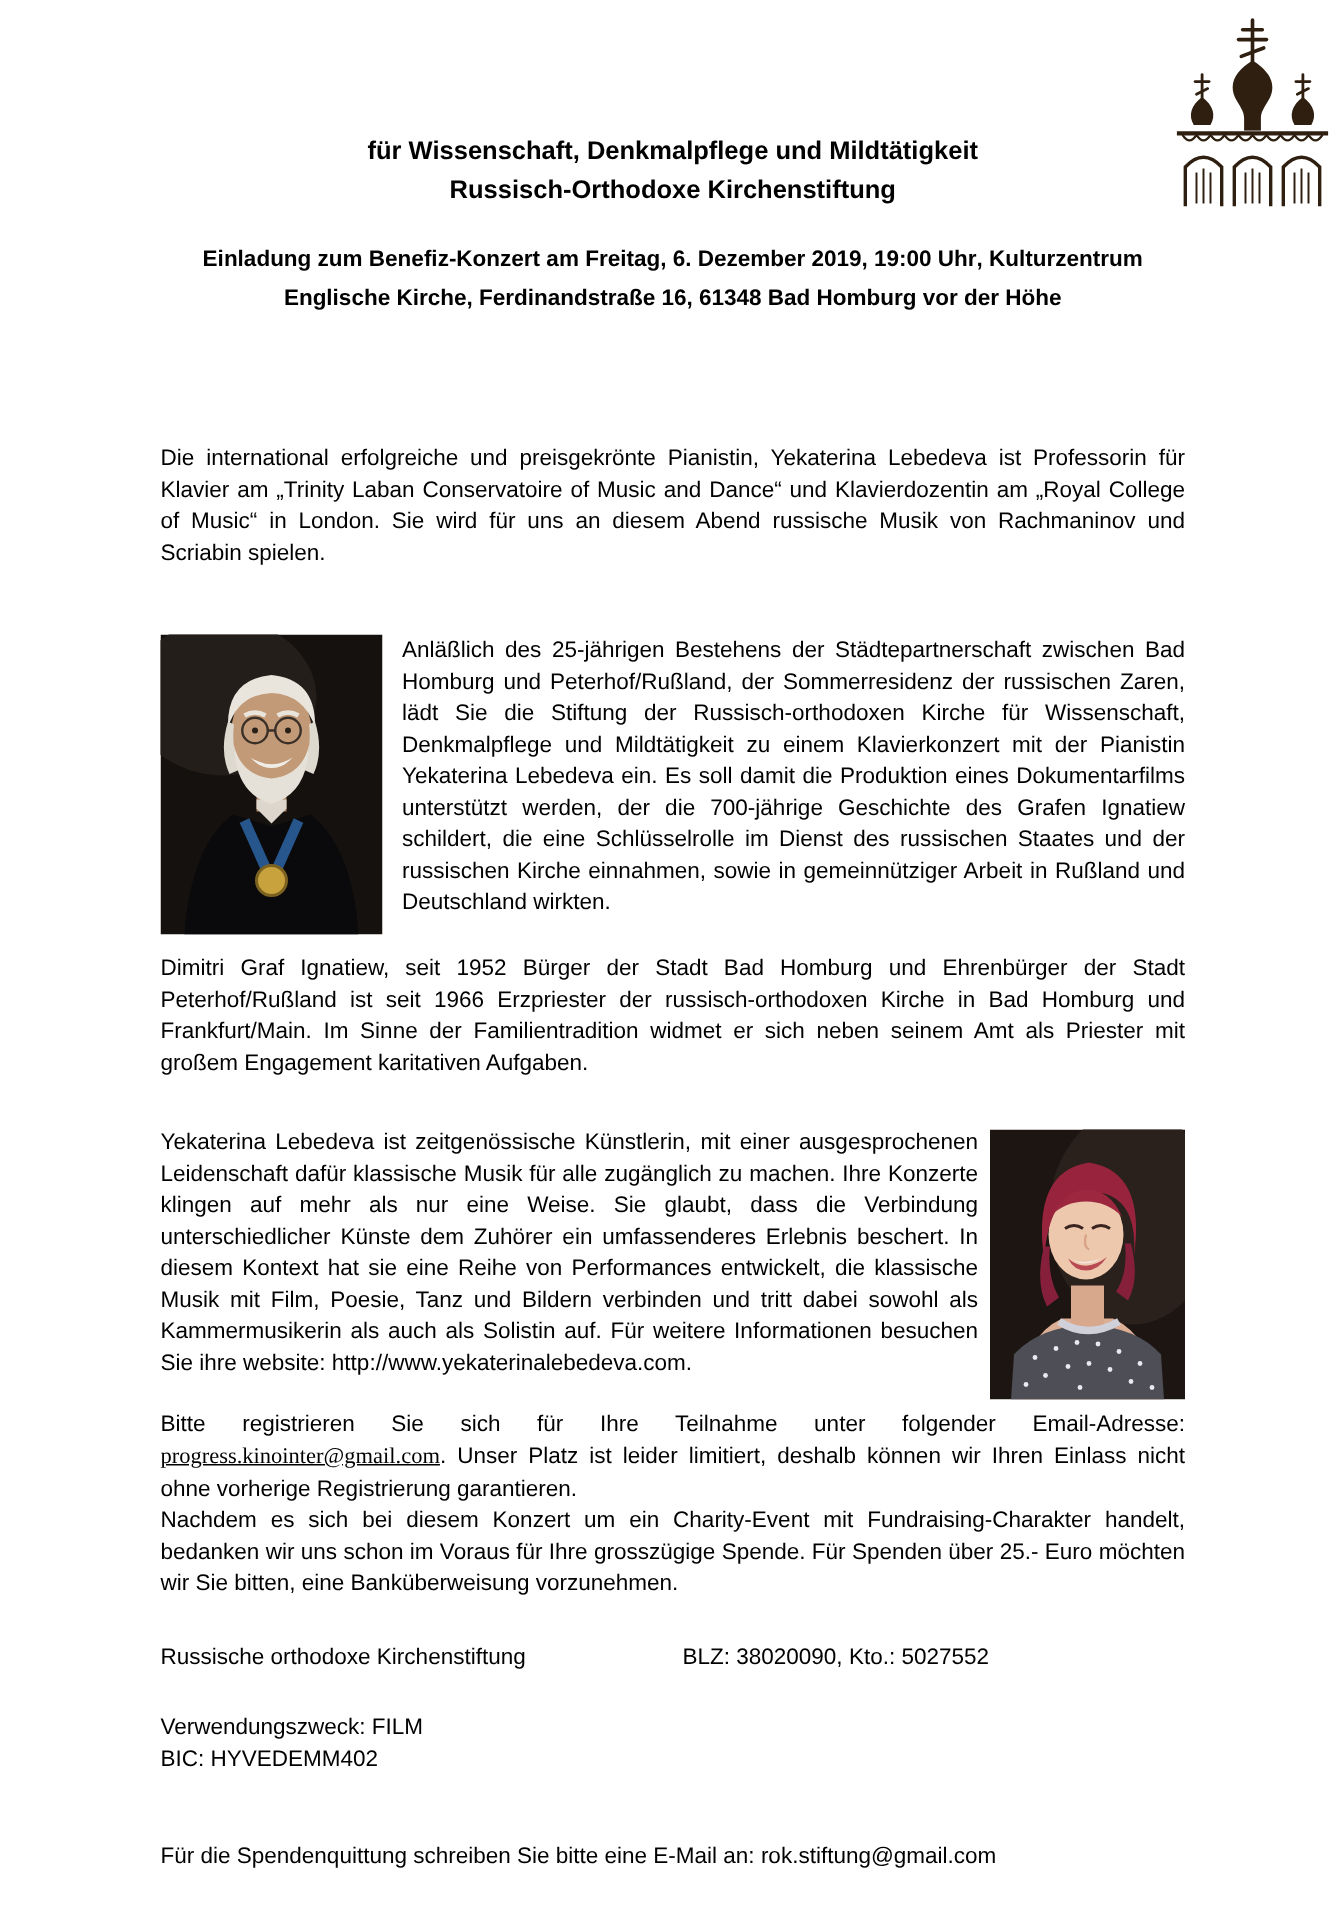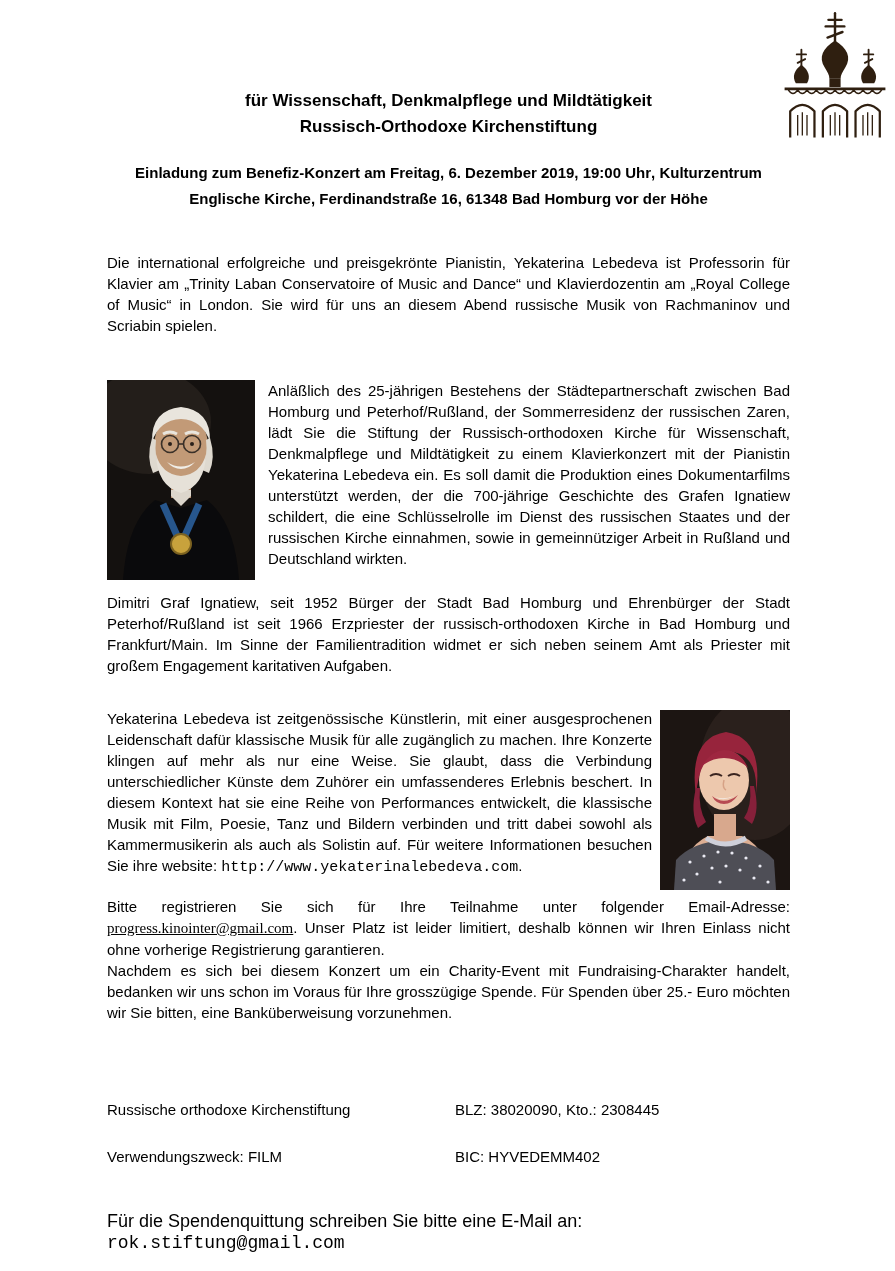--- a/index.html
+++ b/index.html
@@ -35,38 +35,38 @@
     font-size:15px;
     line-height:26px;
     margin-top:20px;
     font-weight:bold;
   }
   .par {
     font-size:15px;
     line-height:21px;
     text-align:justify;
   }
-  .intro       { margin-top:40px; }
+  .intro       { margin-top:83px; }
   .media-row   { display:flex; align-items:flex-start; margin-top:44px; }
   .media-row .par { flex:1 1 auto; }
   .photo       { flex:0 0 auto; display:block; }
   .photo-man   { width:148px; height:200px; margin-right:13px; }
   .photo-woman { width:130px; height:180px; margin-left:8px; margin-top:2px; }
   .dimitri     { margin-top:12px; }
   .lebedeva-row{ margin-top:32px; }
   .register    { margin-top:6px; }
   .charity     { }
   .email-link  { color:inherit; text-decoration:underline; cursor:pointer;font-family:Liberation Serif, serif; }
-  .plain-link  { color:inherit; text-decoration:none;font-family:Liberation Mono, monospace; }
-  .bank        { margin-top:76px; font-size:15px; line-height:21px; }
+  .plain-link  { color:inherit; text-decoration:none; }
+  .bank        { margin-top:28px; font-size:15px; line-height:21px; }
   .bank-row    { display:flex; margin-bottom:13px; }
-  .bank-row:last-child { margin-bottom:0; }
+  .bank-row:last-child { margin-bottom:0;flex-direction:column; }
   .bank-left   { width:348px; flex:0 0 auto; }
   .bank-right  { flex:1 1 auto; }
-  .footer-line { margin-top:44px; font-size:18px; line-height:21px; text-align:left; }
+  .footer-line { margin-top:44px; font-size:15px; line-height:21px; text-align:left; }
 </style>
 </head>
 <body>
 
 <div class="page">
 
   <svg class="logo" viewBox="0 0 120 140" aria-hidden="true">
     <g stroke="#2f1f10" fill="none" stroke-width="2.6" stroke-linecap="round">
       <path d="M60 5 V38"></path>
         <path d="M53 12 H67"></path>
@@ -185,21 +185,21 @@
     </svg>
   </div>
 
   <p class="par register"><span>Bitte registrieren Sie sich für Ihre Teilnahme unter folgender Email-Adresse: </span><span class="email-link">progress.kinointer@gmail.com</span><span>. Unser Platz ist leider limitiert, deshalb können wir Ihren Einlass nicht ohne vorherige Registrierung garantieren.</span></p>
 
   <p class="par charity">Nachdem es sich bei diesem Konzert um ein Charity-Event mit Fundraising-Charakter handelt, bedanken wir uns schon im Voraus für Ihre grosszügige Spende. Für Spenden über 25.- Euro möchten wir Sie bitten, eine Banküberweisung vorzunehmen.</p>
 
   <div class="bank">
     <div class="bank-row">
       <div class="bank-left">Russische orthodoxe Kirchenstiftung</div>
-      <div class="bank-right">BLZ: 38020090, Kto.: 2308445</div>
+      <div class="bank-right">BLZ: 38020090, Kto.: 5027552</div>
     </div>
     <div class="bank-row">
     </div>
     <div class="bank-row">
       <div class="bank-left">Verwendungszweck: FILM</div>
       <div class="bank-right">BIC: HYVEDEMM402</div>
     </div>
   </div>
 
   <p class="footer-line"><span>Für die Spendenquittung schreiben Sie bitte eine E-Mail an: </span><span class="plain-link">rok.stiftung@gmail.com</span></p>

